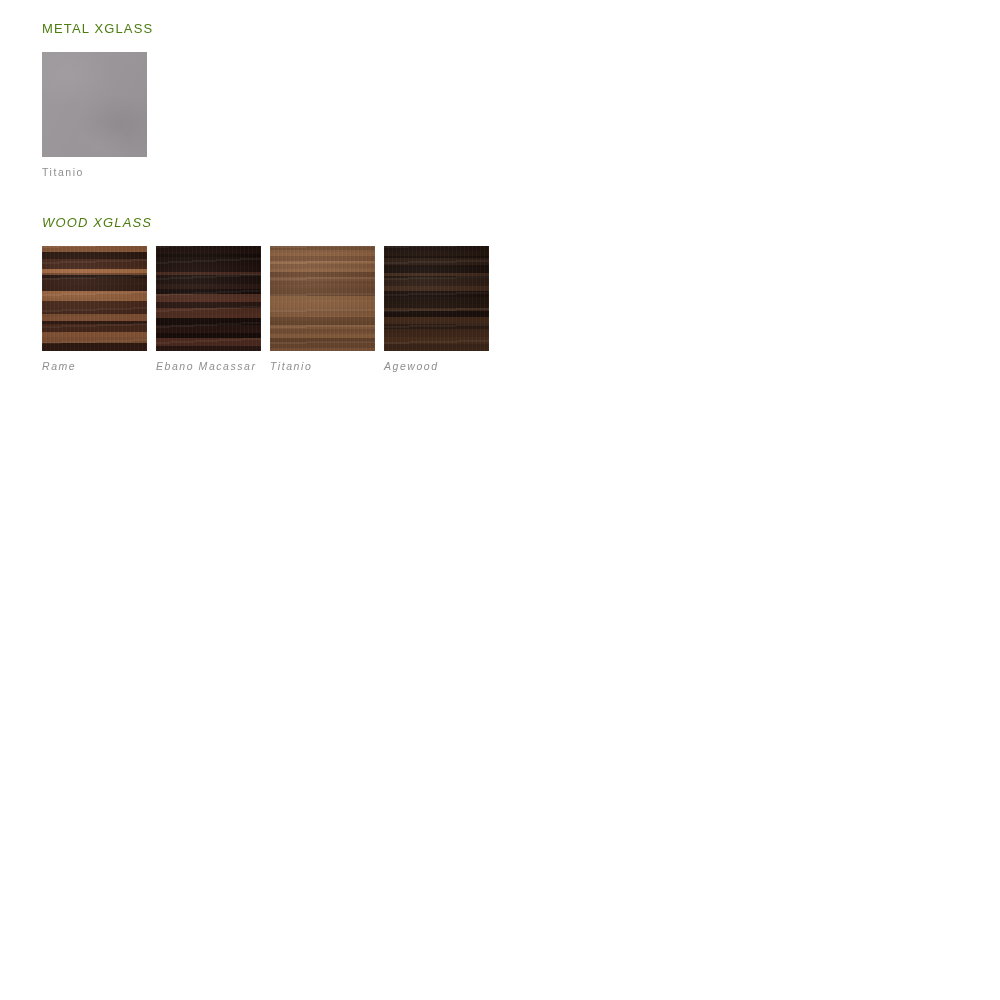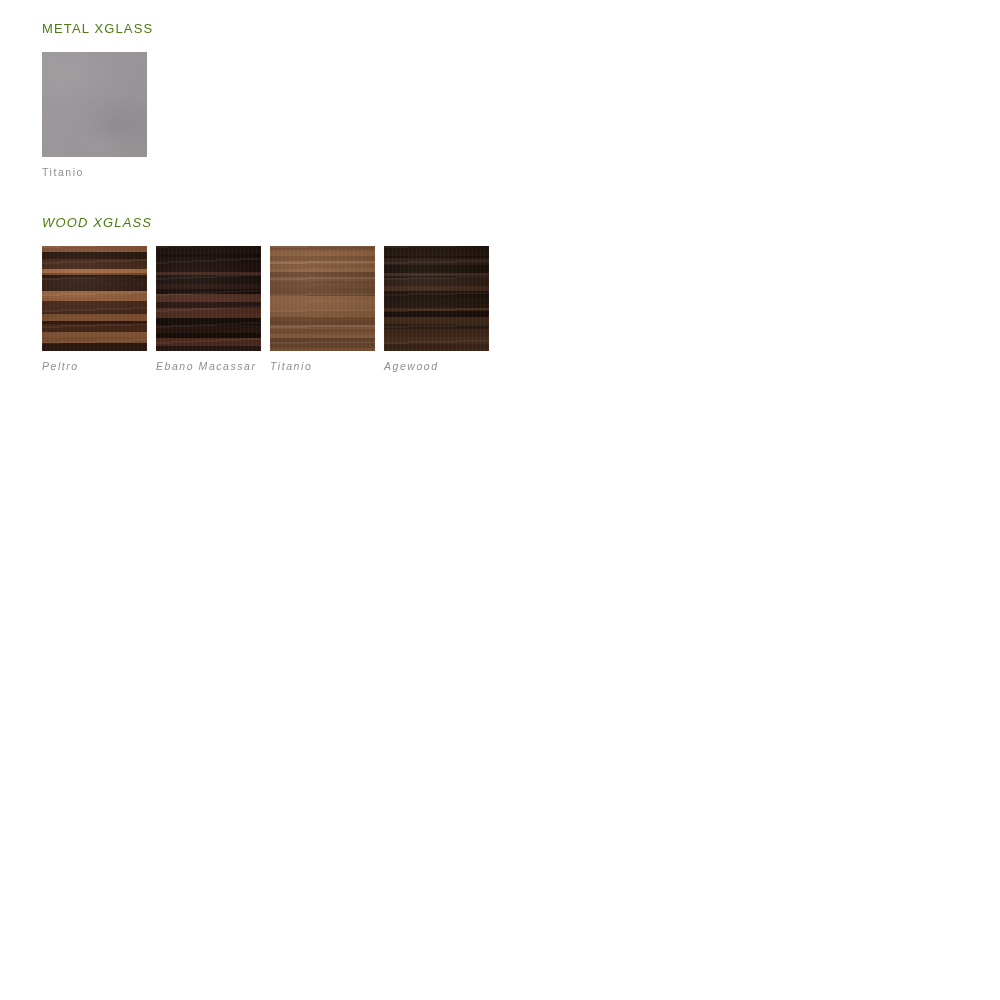--- a/index.html
+++ b/index.html
@@ -107,21 +107,21 @@
     </div>
   </div>
 
   <div class="section section-wood">
     <div class="section-title">WOOD XGLASS</div>
 
     <div class="swatch-row">
 
       <div class="swatch-cell">
         <div class="swatch-chip wood-ebano" style="background-color: rgb(74, 42, 28); background-image: radial-gradient(80% 60% at 35% 30%, rgba(255, 255, 255, 0.05), rgba(0, 0, 0, 0.08) 85%), repeating-linear-gradient(90deg, rgba(255, 255, 255, 0.035) 0px, rgba(255, 255, 255, 0.035) 1px, rgba(0, 0, 0, 0.043) 1px, rgba(0, 0, 0, 0.043) 2px, rgba(255, 255, 255, 0) 2px, rgba(255, 255, 255, 0) 4px), repeating-linear-gradient(178.4deg, rgba(255, 255, 255, 0.05) 0px, rgba(255, 255, 255, 0.05) 2px, rgba(0, 0, 0, 0.05) 2px, rgba(0, 0, 0, 0.05) 7px, rgba(0, 0, 0, 0) 7px, rgba(0, 0, 0, 0) 16px), linear-gradient(rgb(141, 90, 57) 0%, rgb(141, 90, 57) 5.36%, rgb(44, 25, 17) 5.36%, rgb(44, 25, 17) 12.8%, rgb(74, 42, 28) 12.8%, rgb(74, 42, 28) 19.61%, rgb(74, 42, 28) 19.61%, rgb(74, 42, 28) 22.2%, rgb(163, 106, 67) 22.2%, rgb(163, 106, 67) 25.51%, rgb(116, 72, 46) 25.51%, rgb(116, 72, 46) 28.03%, rgb(34, 19, 13) 28.03%, rgb(34, 19, 13) 30.61%, rgb(56, 31, 21) 30.61%, rgb(56, 31, 21) 37.1%, rgb(52, 29, 20) 37.1%, rgb(52, 29, 20) 42.57%, rgb(154, 100, 63) 42.57%, rgb(154, 100, 63) 49.5%, rgb(149, 97, 61) 49.5%, rgb(149, 97, 61) 52.48%, rgb(74, 42, 28) 52.48%, rgb(74, 42, 28) 58.59%, rgb(74, 42, 28) 58.59%, rgb(74, 42, 28) 65.13%, rgb(131, 83, 53) 65.13%, rgb(131, 83, 53) 71.26%, rgb(48, 27, 18) 71.26%, rgb(48, 27, 18) 74.26%, rgb(74, 42, 28) 74.26%, rgb(74, 42, 28) 78.05%, rgb(74, 42, 28) 78.05%, rgb(74, 42, 28) 81.9%, rgb(137, 87, 56) 81.9%, rgb(137, 87, 56) 87.06%, rgb(129, 82, 52) 87.06%, rgb(129, 82, 52) 92.31%, rgb(49, 27, 18) 92.31%, rgb(49, 27, 18) 98.96%, rgb(47, 27, 18) 98.96%, rgb(47, 27, 18) 100%); background-size: 100% 100%, 4px 100%, 100% 100%, 100% 100%;"></div>
-        <div class="swatch-label">Peltro</div>
+        <div class="swatch-label">Rame</div>
       </div>
 
       <div class="swatch-cell">
         <div class="swatch-chip wood-macassar" style="background-color: rgb(42, 23, 18); background-image: radial-gradient(80% 60% at 35% 30%, rgba(255, 255, 255, 0.05), rgba(0, 0, 0, 0.08) 85%), repeating-linear-gradient(90deg, rgba(255, 255, 255, 0.035) 0px, rgba(255, 255, 255, 0.035) 1px, rgba(0, 0, 0, 0.043) 1px, rgba(0, 0, 0, 0.043) 2px, rgba(255, 255, 255, 0) 2px, rgba(255, 255, 255, 0) 4px), repeating-linear-gradient(177.6deg, rgba(255, 255, 255, 0.05) 0px, rgba(255, 255, 255, 0.05) 2px, rgba(0, 0, 0, 0.05) 2px, rgba(0, 0, 0, 0.05) 7px, rgba(0, 0, 0, 0) 7px, rgba(0, 0, 0, 0) 16px), linear-gradient(rgb(31, 17, 13) 0%, rgb(31, 17, 13) 7.73%, rgb(20, 11, 8) 7.73%, rgb(20, 11, 8) 10.05%, rgb(29, 16, 12) 10.05%, rgb(29, 16, 12) 17.23%, rgb(30, 16, 13) 17.23%, rgb(30, 16, 13) 24.46%, rgb(68, 38, 28) 24.46%, rgb(68, 38, 28) 27.27%, rgb(30, 17, 13) 27.27%, rgb(30, 17, 13) 35.83%, rgb(42, 23, 18) 35.83%, rgb(42, 23, 18) 41.25%, rgb(23, 12, 9) 41.25%, rgb(23, 12, 9) 46.11%, rgb(86, 48, 35) 46.11%, rgb(86, 48, 35) 53.06%, rgb(42, 23, 18) 53.06%, rgb(42, 23, 18) 59.2%, rgb(83, 46, 33) 59.2%, rgb(83, 46, 33) 68.14%, rgb(24, 13, 10) 68.14%, rgb(24, 13, 10) 75.68%, rgb(42, 23, 18) 75.68%, rgb(42, 23, 18) 82.59%, rgb(24, 13, 10) 82.59%, rgb(24, 13, 10) 87.32%, rgb(82, 45, 33) 87.32%, rgb(82, 45, 33) 95.66%, rgb(42, 23, 18) 95.66%, rgb(42, 23, 18) 100%); background-size: 100% 100%, 4px 100%, 100% 100%, 100% 100%;"></div>
         <div class="swatch-label">Ebano Macassar</div>
       </div>
 
       <div class="swatch-cell">
         <div class="swatch-chip wood-haywood" style="background-color: rgb(125, 85, 57); background-image: radial-gradient(80% 60% at 35% 30%, rgba(255, 255, 255, 0.05), rgba(0, 0, 0, 0.08) 85%), repeating-linear-gradient(90deg, rgba(255, 255, 255, 0.035) 0px, rgba(255, 255, 255, 0.035) 1px, rgba(0, 0, 0, 0.043) 1px, rgba(0, 0, 0, 0.043) 2px, rgba(255, 255, 255, 0) 2px, rgba(255, 255, 255, 0) 4px), repeating-linear-gradient(179.2deg, rgba(255, 255, 255, 0.05) 0px, rgba(255, 255, 255, 0.05) 2px, rgba(0, 0, 0, 0.05) 2px, rgba(0, 0, 0, 0.05) 7px, rgba(0, 0, 0, 0) 7px, rgba(0, 0, 0, 0) 16px), linear-gradient(rgb(125, 85, 57) 0%, rgb(125, 85, 57) 1.87%, rgb(125, 85, 57) 1.87%, rgb(125, 85, 57) 4.24%, rgb(144, 100, 67) 4.24%, rgb(144, 100, 67) 6.73%, rgb(143, 100, 66) 6.73%, rgb(143, 100, 66) 9.58%, rgb(125, 85, 57) 9.58%, rgb(125, 85, 57) 14.71%, rgb(149, 104, 69) 14.71%, rgb(149, 104, 69) 17.49%, rgb(137, 94, 63) 17.49%, rgb(137, 94, 63) 22%, rgb(142, 99, 66) 22%, rgb(142, 99, 66) 24.68%, rgb(107, 71, 47) 24.68%, rgb(107, 71, 47) 29.34%, rgb(125, 85, 57) 29.34%, rgb(125, 85, 57) 33.22%, rgb(114, 77, 51) 33.22%, rgb(114, 77, 51) 38.44%, rgb(111, 74, 49) 38.44%, rgb(111, 74, 49) 40.27%, rgb(107, 72, 47) 40.27%, rgb(107, 72, 47) 45.38%, rgb(111, 75, 49) 45.38%, rgb(111, 75, 49) 47.38%, rgb(146, 102, 67) 47.38%, rgb(146, 102, 67) 51.49%, rgb(145, 101, 67) 51.49%, rgb(145, 101, 67) 53.52%, rgb(141, 98, 65) 53.52%, rgb(141, 98, 65) 58.24%, rgb(139, 96, 64) 58.24%, rgb(139, 96, 64) 63.36%, rgb(142, 98, 65) 63.36%, rgb(142, 98, 65) 67.79%, rgb(113, 76, 50) 67.79%, rgb(113, 76, 50) 71.05%, rgb(108, 73, 48) 71.05%, rgb(108, 73, 48) 74.85%, rgb(139, 96, 64) 74.85%, rgb(139, 96, 64) 79.25%, rgb(125, 85, 57) 79.25%, rgb(125, 85, 57) 83.49%, rgb(138, 95, 63) 83.49%, rgb(138, 95, 63) 87.76%, rgb(102, 68, 44) 87.76%, rgb(102, 68, 44) 91.07%, rgb(113, 76, 50) 91.07%, rgb(113, 76, 50) 95.13%, rgb(113, 76, 50) 95.13%, rgb(113, 76, 50) 96.93%, rgb(125, 85, 57) 96.93%, rgb(125, 85, 57) 100%); background-size: 100% 100%, 4px 100%, 100% 100%, 100% 100%;"></div>
         <div class="swatch-label">Titanio</div>

